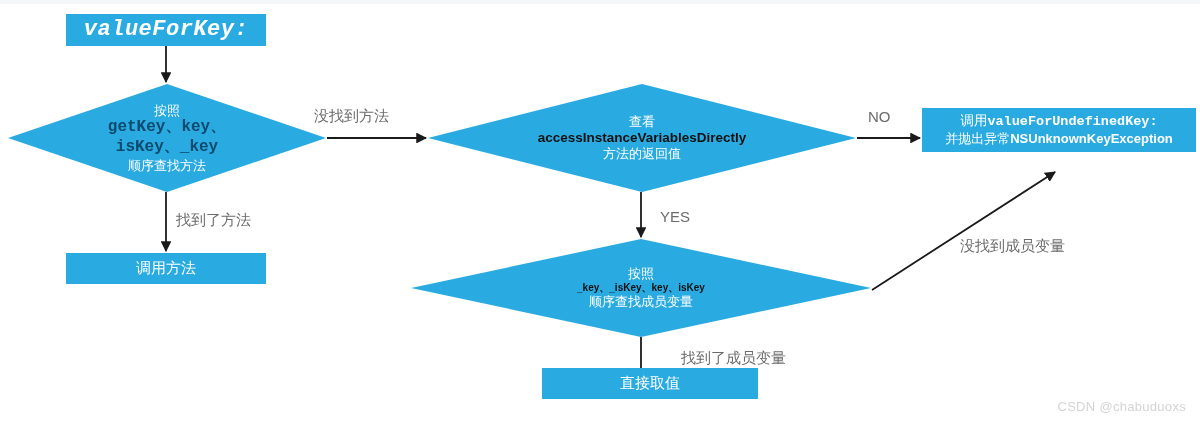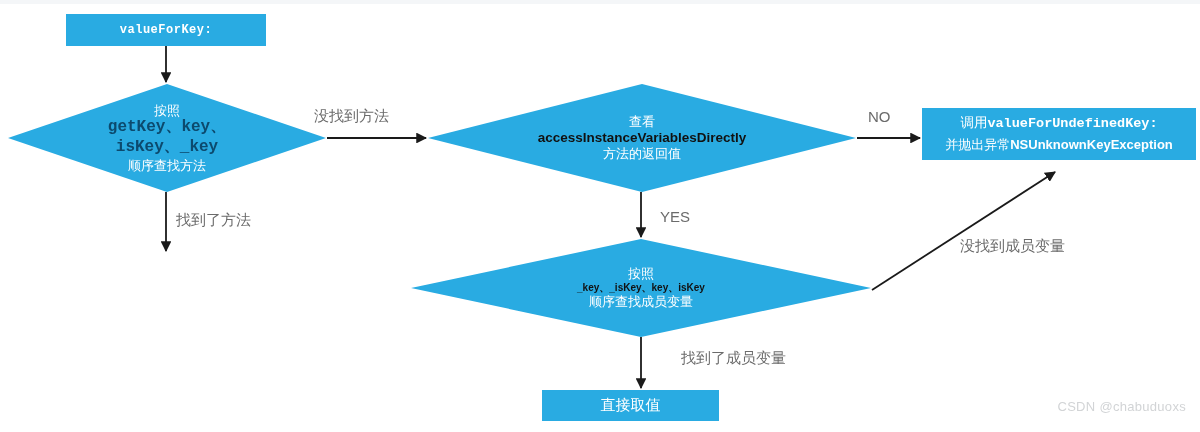--- a/index.html
+++ b/index.html
@@ -83,22 +83,23 @@
   .mix {          
     white-space: nowrap;
   }
 
   
   #n-start {
     left: 66px;  top: 14px;  width: 200px; height: 32px;
   }
   #n-start .code-mono {
     color: #ffffff;
-    font-size: 12px;
+    font-size: 22px;
     letter-spacing: .5px;
+    font-style: italic;
   }
 
   #n-d1 {
     left: 8px;   top: 84px;  width: 318px; height: 108px;
   }
   #n-d1 .l1 { font-size: 13px; }
   #n-d1 .l2, #n-d1 .l3 { font-size: 16px; }
   #n-d1 .l4 { font-size: 13px; }
 
   #n-call {
@@ -114,26 +115,26 @@
   #n-d2 .l3 { font-size: 13px; }
 
   #n-d3 {
     left: 411px; top: 239px; width: 460px; height: 98px;
   }
   #n-d3 .l1 { font-size: 13px; }
   #n-d3 .l2 { font-size: 10px; }
   #n-d3 .l3 { font-size: 13px; }
 
   #n-direct {
-    left: 542px; top: 390px; width: 177px; height: 31px;
+    left: 542px; top: 368px; width: 216px; height: 31px;
   }
   #n-direct .cn { font-size: 15px; }
 
   #n-undef {
-    left: 922px; top: 108px; width: 274px; height: 52px;
+    left: 922px; top: 108px; width: 274px; height: 44px;
     justify-content: space-around;
     padding: 4px 16px;
   }
   #n-undef .u1 { font-size: 13.5px; }
   #n-undef .u2 { font-size: 13px; }
   #n-undef .u1 .code-mono,
   #n-undef .u2 .code-sans {
     color: #ffffff;
   }
 
@@ -196,20 +197,23 @@
     <span class="code-mono">valueForKey:</span>
   </div>
 
   <div id="n-d1" class="node diamond">
     <span class="cn l1">按照</span>
     <span class="code-mono l2">getKey、key、</span>
     <span class="code-mono l3">isKey、_key</span>
     <span class="cn l4">顺序查找方法</span>
   </div>
 
+  <div id="n-call" class="node rect">
+    <span class="cn">调用方法</span>
+  </div>
 
   <div id="n-d2" class="node diamond">
     <span class="cn l1">查看</span>
     <span class="code-sans l2">accessInstanceVariablesDirectly</span>
     <span class="cn l3">方法的返回值</span>
   </div>
 
   <div id="n-d3" class="node diamond">
     <span class="cn l1">按照</span>
     <span class="code-sans l2">_key、_isKey、key、isKey</span>

